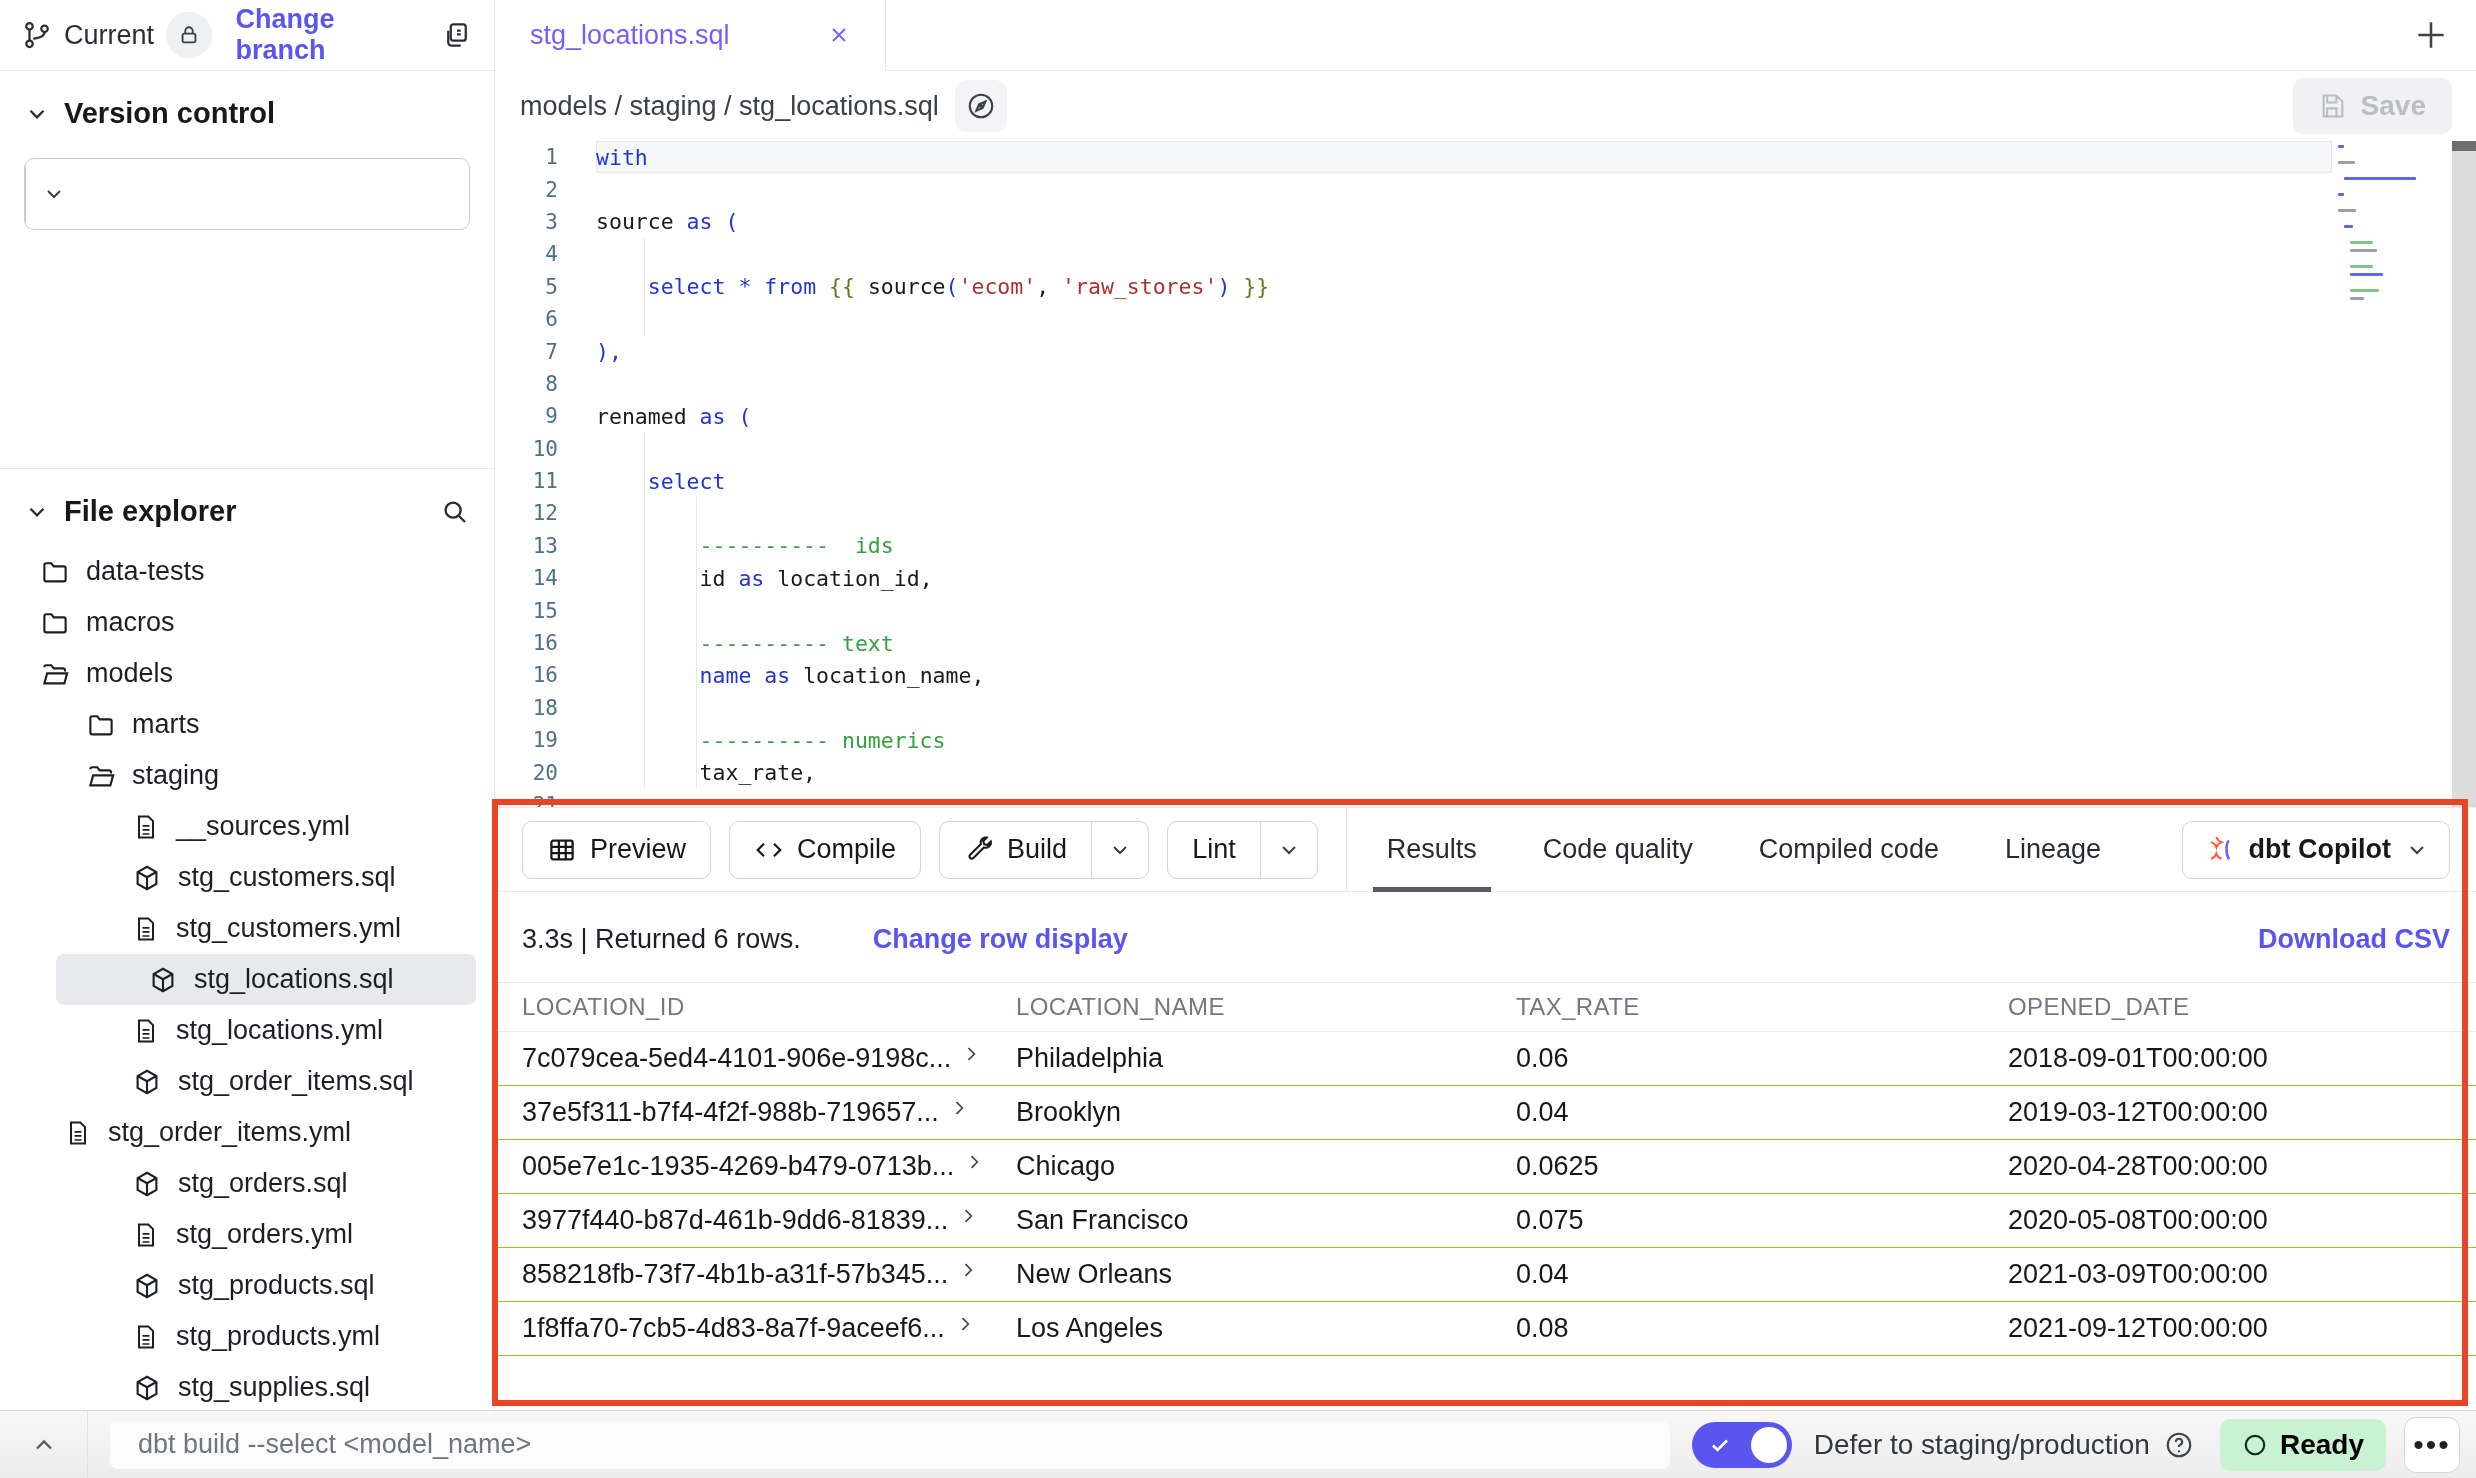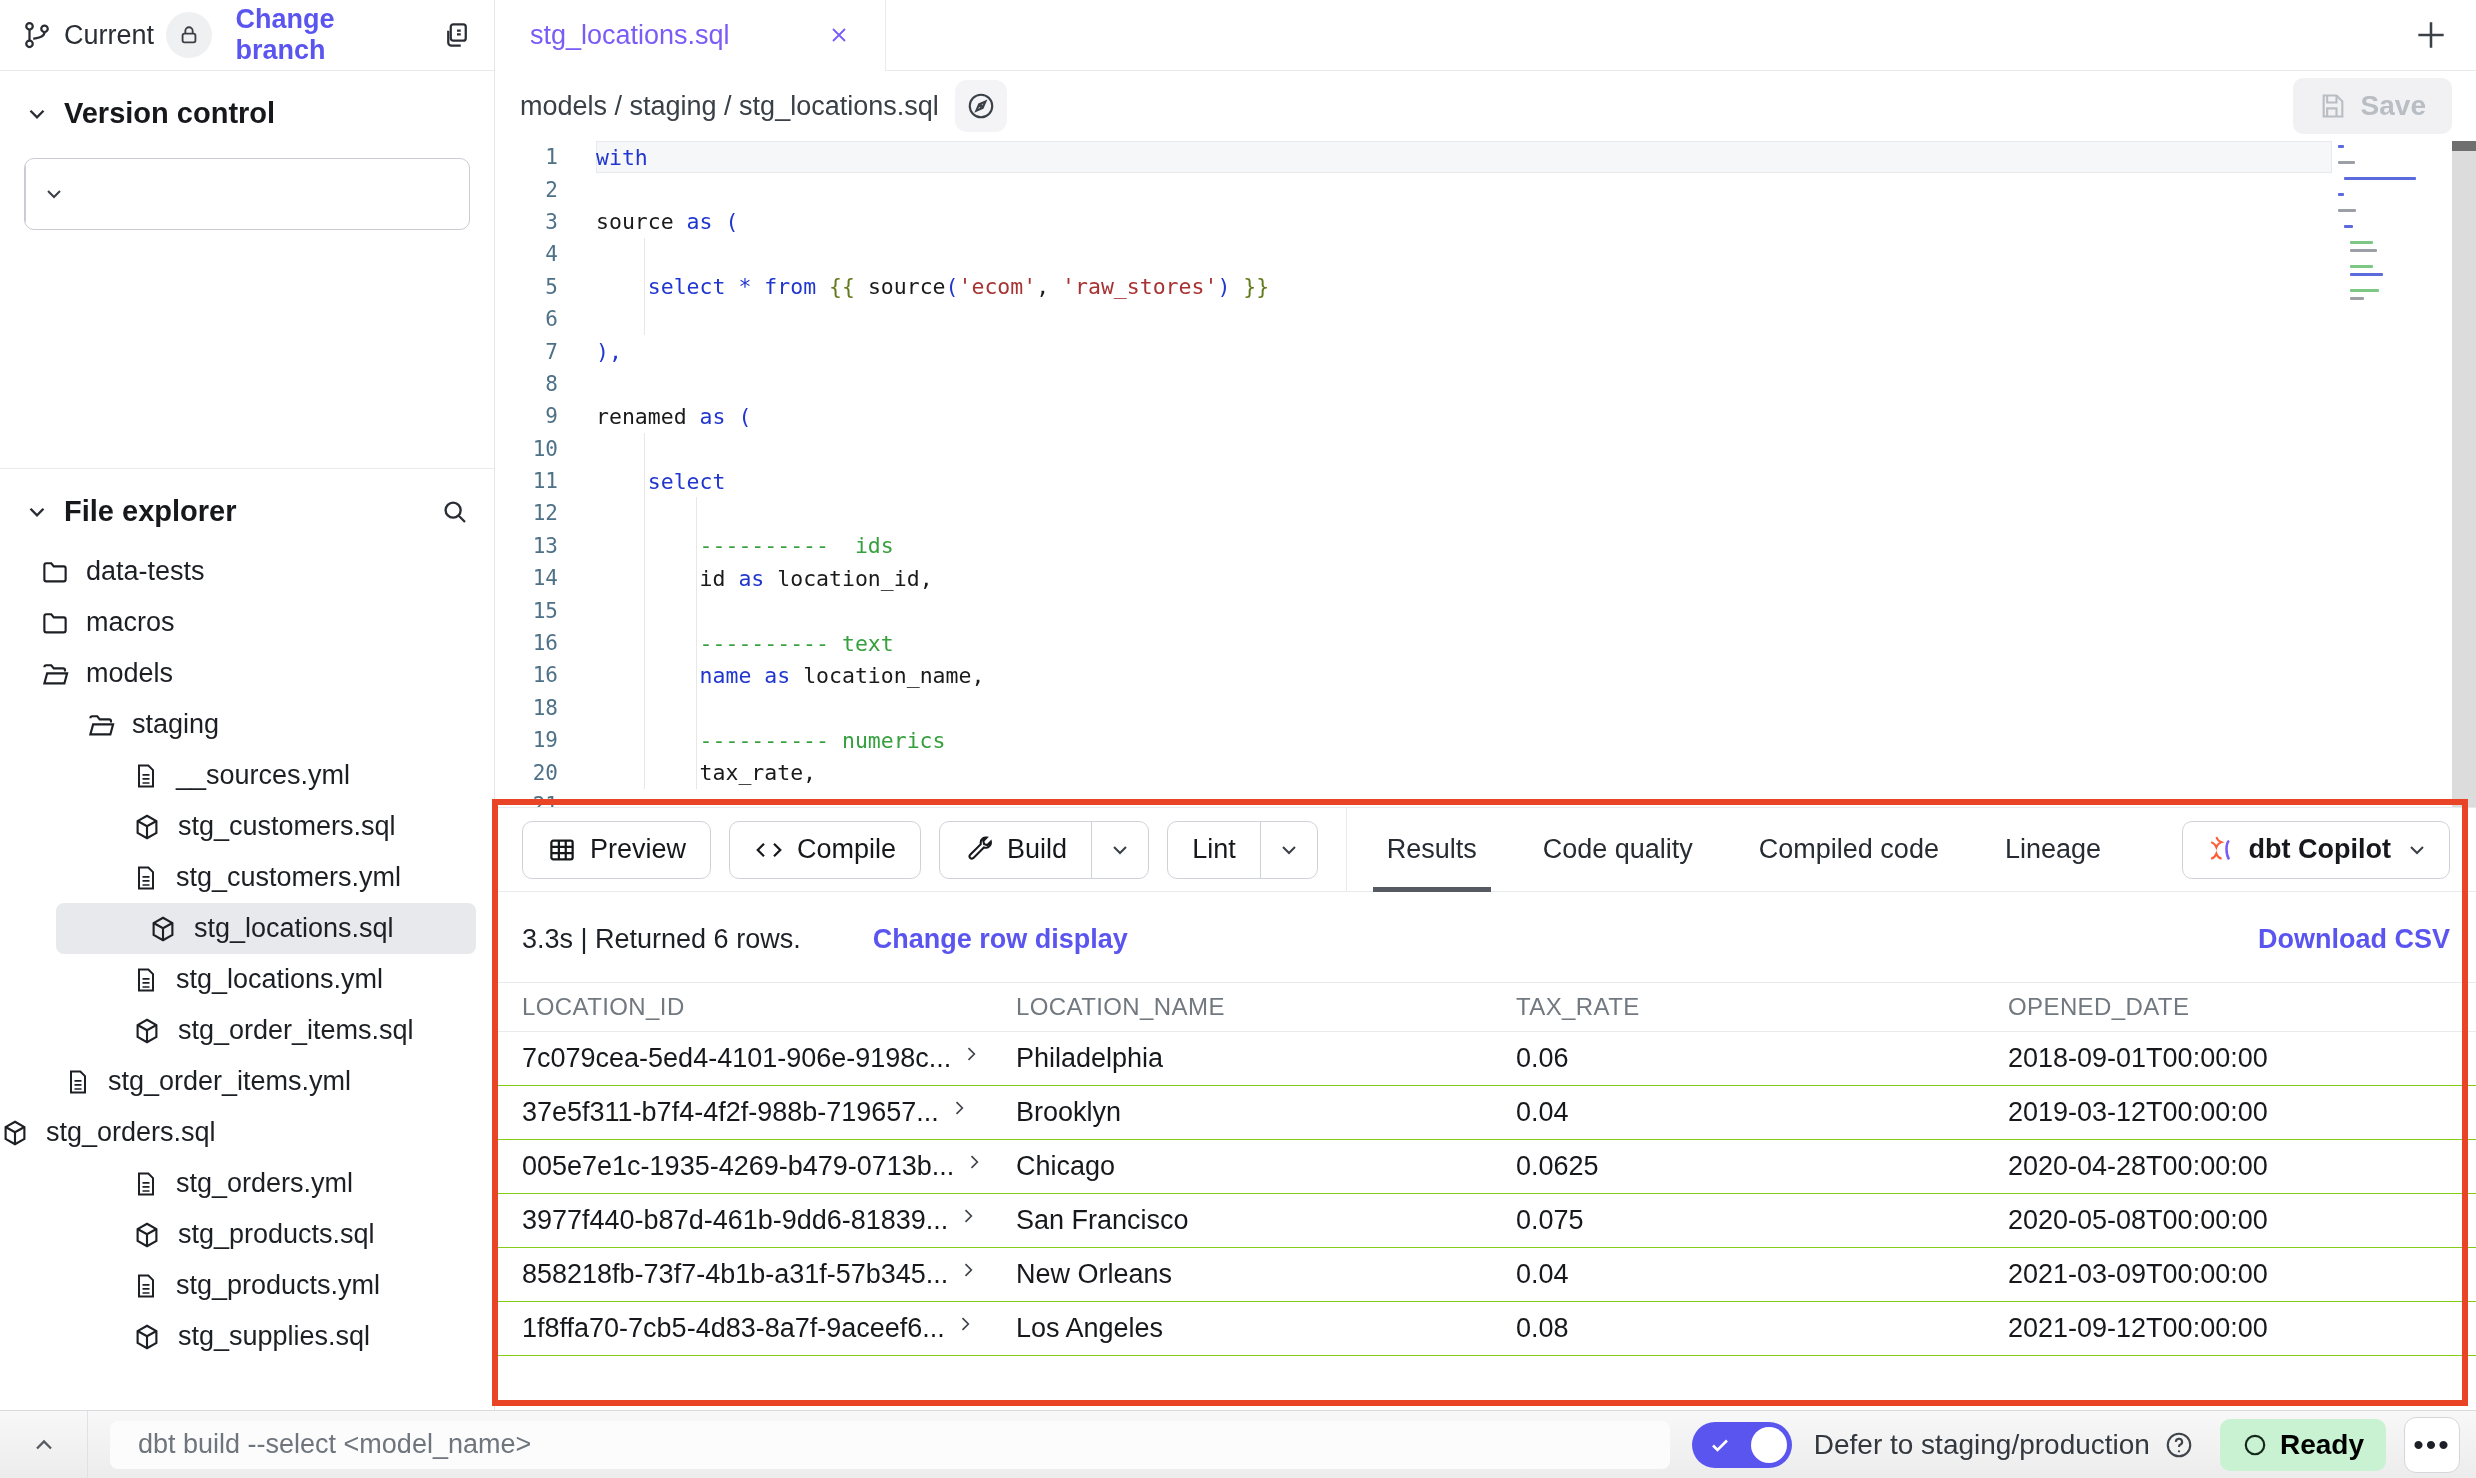--- a/index.html
+++ b/index.html
@@ -176,20 +176,28 @@
           <svg width="30" height="30" viewBox="0 0 24 24" fill="none" stroke="#1c1f24" stroke-width="1.7">
             <path d="M3.5 6.5a1.5 1.5 0 0 1 1.5-1.5h4l2 2.5h7.5a1.5 1.5 0 0 1 1.5 1.5v1"></path>
             <path d="M3.5 19.5l2.2-8h16l-2.2 8z"></path>
           </svg>
         </span>
         <span>models</span>
       </div>
       <div class="tree-item" style="padding-left: 86px;">
         <span class="ico">
           <svg width="30" height="30" viewBox="0 0 24 24" fill="none" stroke="#1c1f24" stroke-width="1.7">
+            <path d="M3.5 6.5a1.5 1.5 0 0 1 1.5-1.5h4l2 2.5h8a1.5 1.5 0 0 1 1.5 1.5v9a1.5 1.5 0 0 1-1.5 1.5H5a1.5 1.5 0 0 1-1.5-1.5z"></path>
+          </svg>
+        </span>
+        <span>marts</span>
+      </div>
+      <div class="tree-item" style="padding-left: 86px;">
+        <span class="ico">
+          <svg width="30" height="30" viewBox="0 0 24 24" fill="none" stroke="#1c1f24" stroke-width="1.7">
             <path d="M3.5 6.5a1.5 1.5 0 0 1 1.5-1.5h4l2 2.5h7.5a1.5 1.5 0 0 1 1.5 1.5v1"></path>
             <path d="M3.5 19.5l2.2-8h16l-2.2 8z"></path>
           </svg>
         </span>
         <span>staging</span>
       </div>
       <div class="tree-item" style="padding-left: 132px;">
         <span class="ico">
           <svg width="28" height="28" viewBox="0 0 24 24" fill="none" stroke="#1c1f24" stroke-width="1.7">
             <path d="M6 3h8l4 4v14H6z"></path>
@@ -245,21 +253,21 @@
       </div>
       <div class="tree-item" style="padding-left: 64px;">
         <span class="ico">
           <svg width="28" height="28" viewBox="0 0 24 24" fill="none" stroke="#1c1f24" stroke-width="1.7">
             <path d="M6 3h8l4 4v14H6z"></path>
             <path d="M9 11h6M9 14.5h6M9 18h6" stroke-width="1.4"></path>
           </svg>
         </span>
         <span>stg_order_items.yml</span>
       </div>
-      <div class="tree-item" style="">
+      <div class="tree-item" style="padding-left: 132px;">
         <span class="ico">
           <svg width="30" height="30" viewBox="0 0 24 24" fill="none" stroke="#1c1f24" stroke-width="1.7">
             <path d="M12 3l7.5 4.2v9.6L12 21l-7.5-4.2V7.2z"></path>
             <path d="M4.5 7.2L12 11.4l7.5-4.2M12 11.4V21"></path>
           </svg>
         </span>
         <span>stg_orders.sql</span>
       </div>
       <div class="tree-item" style="padding-left: 132px;">
         <span class="ico">

